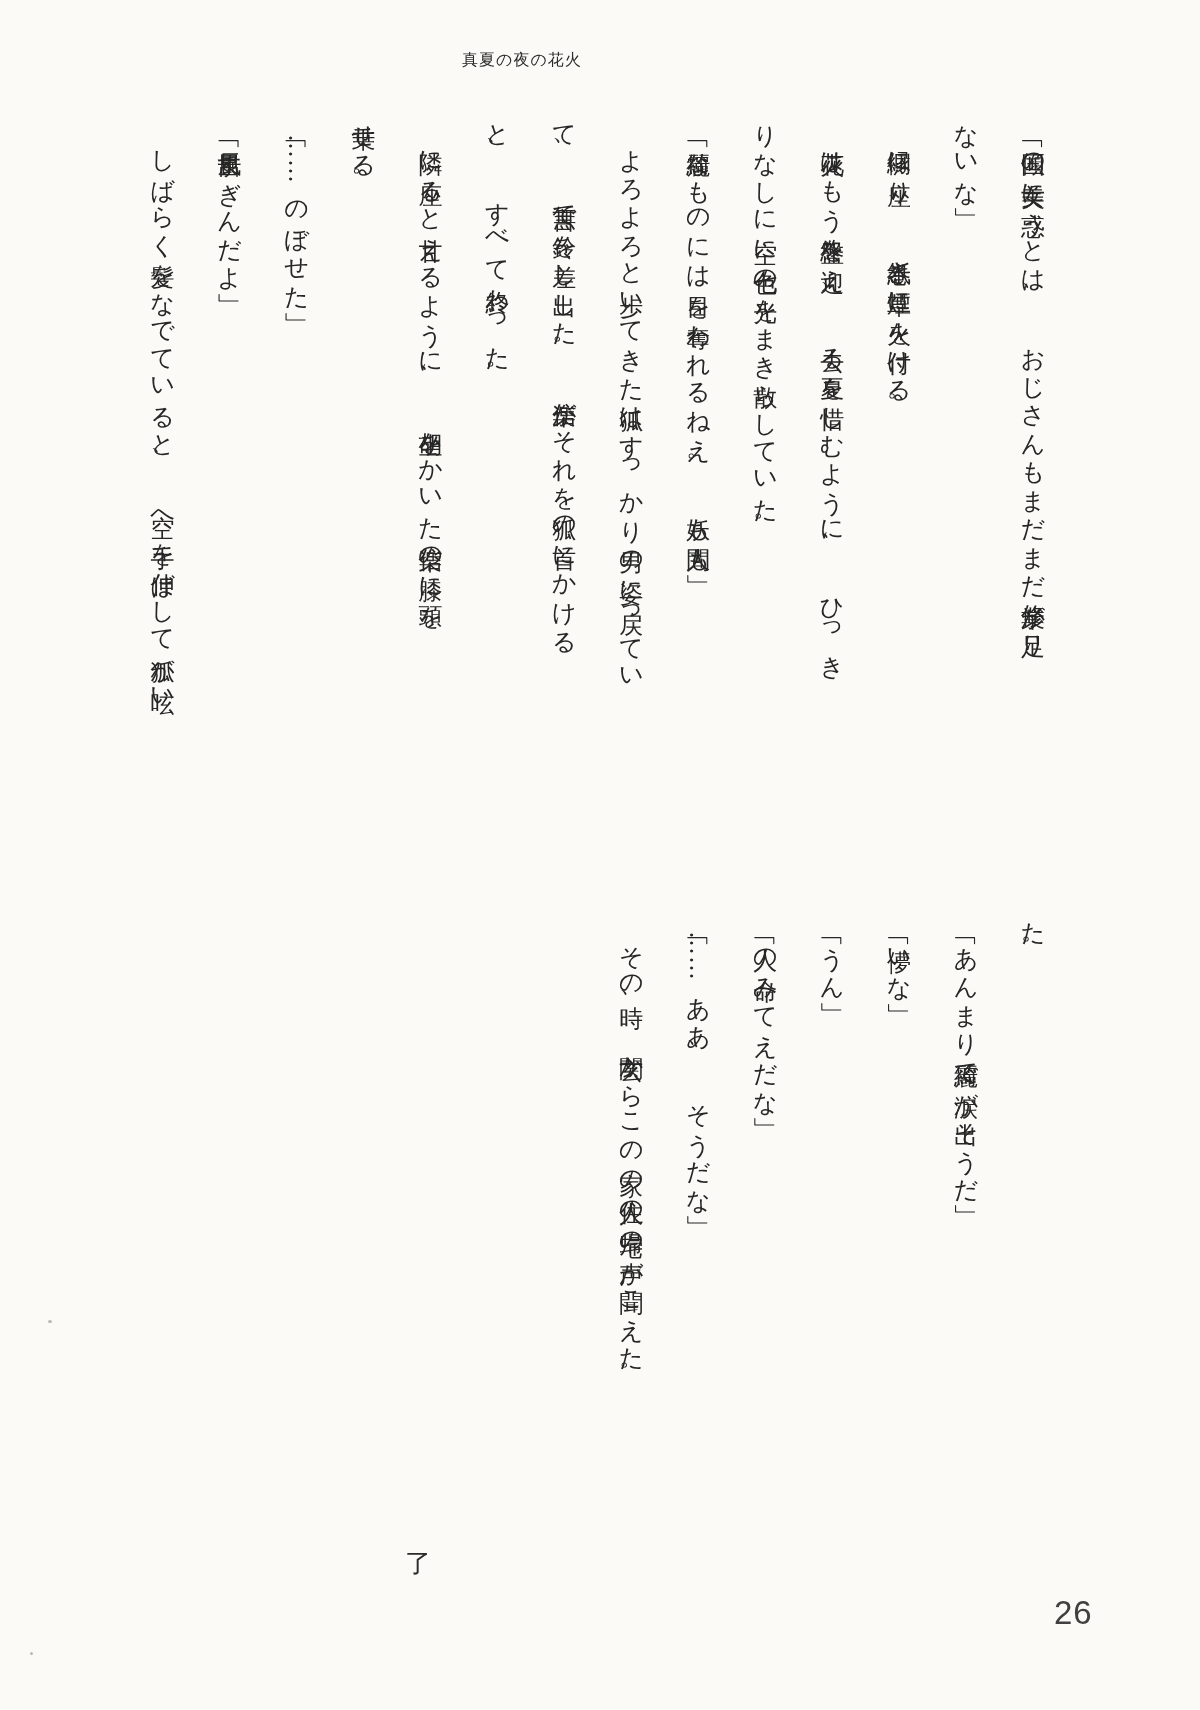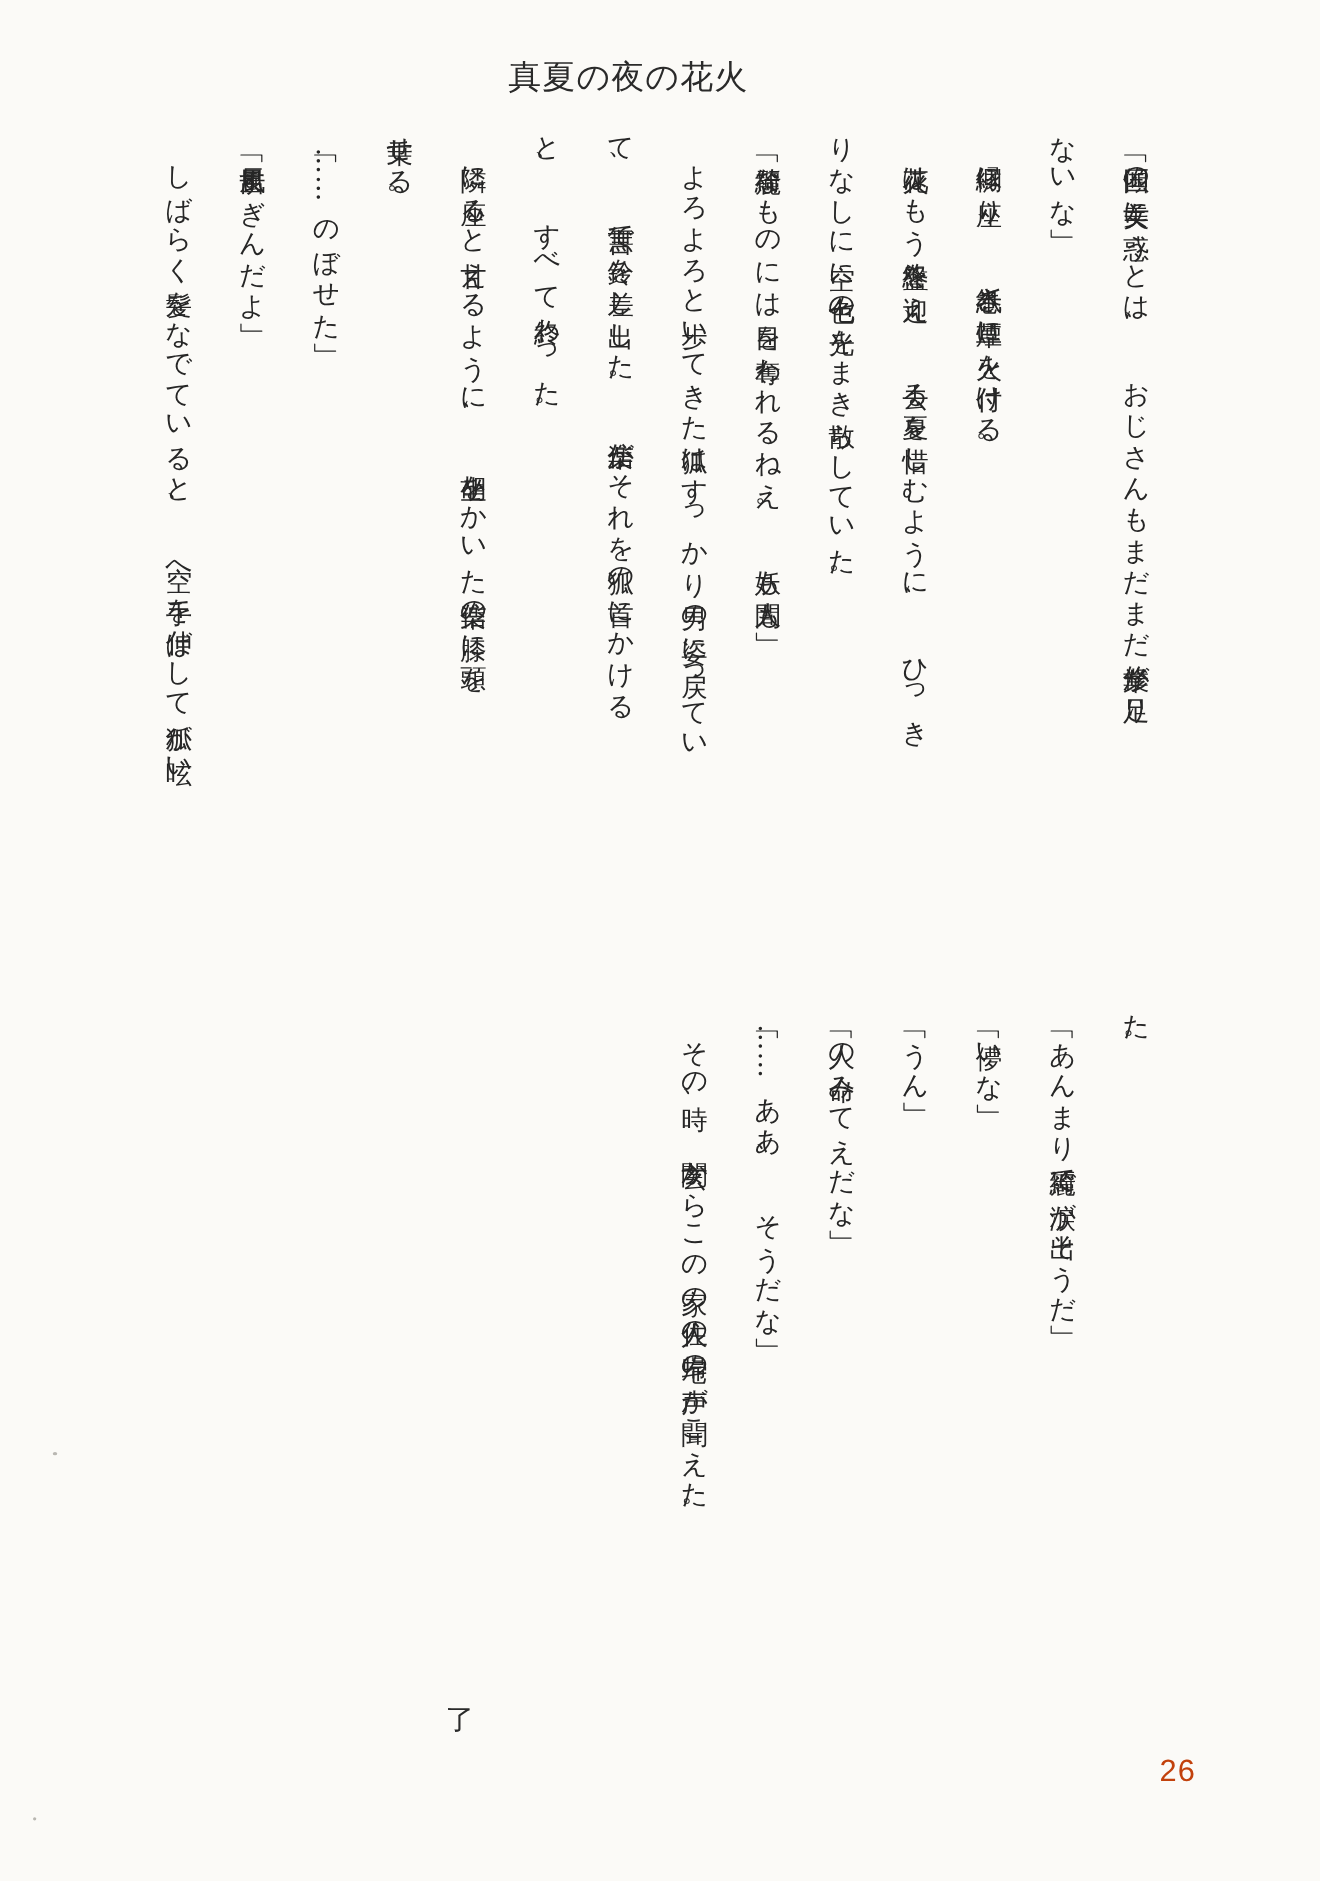--- a/index.html
+++ b/index.html
@@ -14,21 +14,21 @@
     margin: 0 auto;
     background: #fbfaf7;
     overflow: hidden;
     font-family: "DejaVu Serif", "Liberation Serif", serif;
     color: #262626;
   }
   .doc-title {
     position: absolute;
     top: 50px;
     left: 462px;
-    font-size: 30px;
+    font-size: 16px;
     letter-spacing: 1px;
     color: #2a2a2a;
     white-space: nowrap;
   }
   .vblock {
     position: absolute;
     right: 134px;
     writing-mode: vertical-rl;
     text-orientation: mixed;
     font-size: 24px;
@@ -56,23 +56,23 @@
     left: 405px;
     top: 1546px;
     font-size: 26px;
     color: #2a2a2a;
   }
   .page-number {
     position: absolute;
     left: 1054px;
     top: 1594px;
     font-family: "Liberation Sans", "DejaVu Sans", sans-serif;
-    font-size: 28px;
+    font-size: 33px;
     letter-spacing: 1px;
-    color: #c2410c;
+    color: #404040;
   }
   .speck {
     position: absolute;
     background: #b9b7b2;
     border-radius: 50%;
   }
   .speck-1 { left: 48px;  top: 1320px; width: 4px; height: 3px; }
   .speck-2 { left: 30px;  top: 1652px; width: 3px; height: 3px; }
 </style>
 </head>

